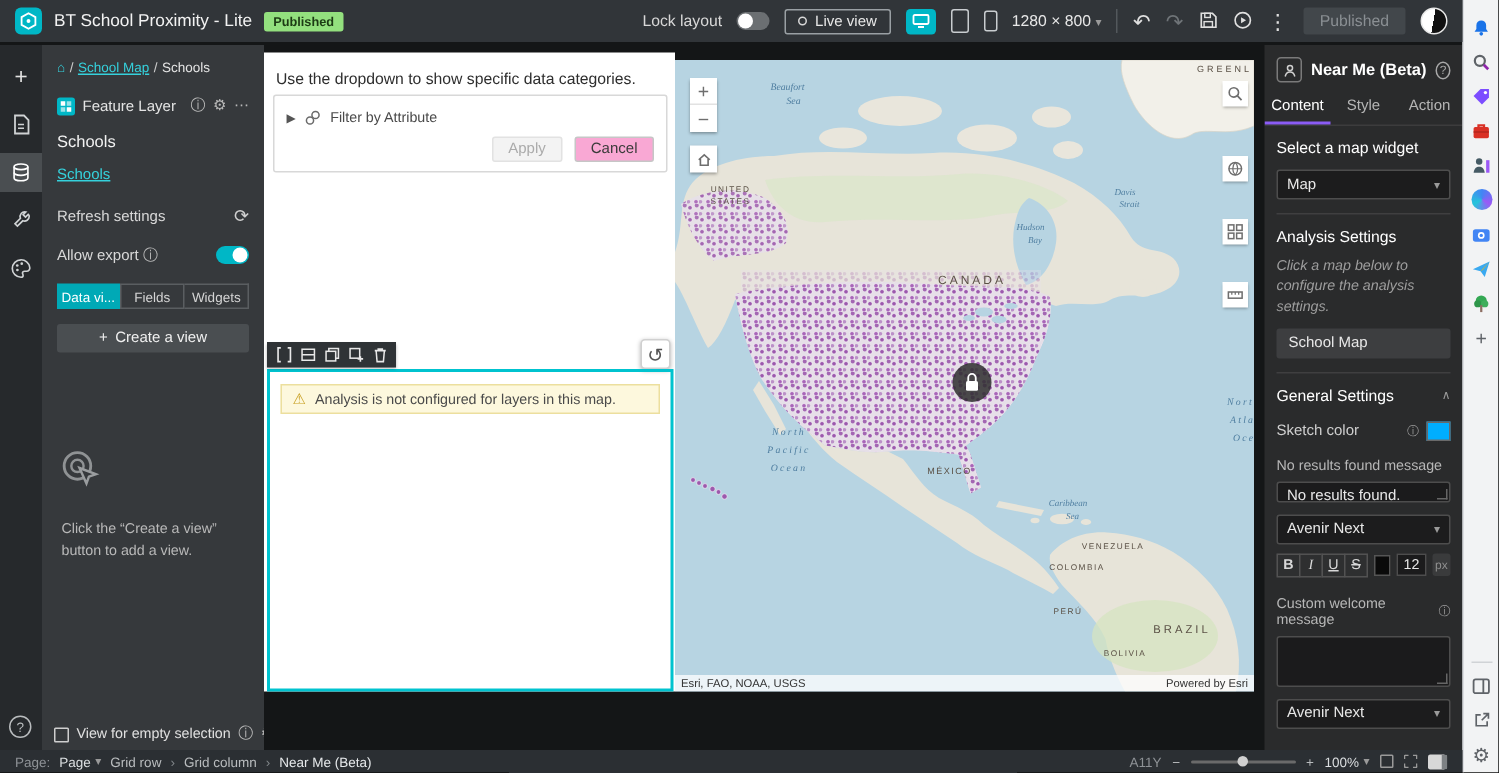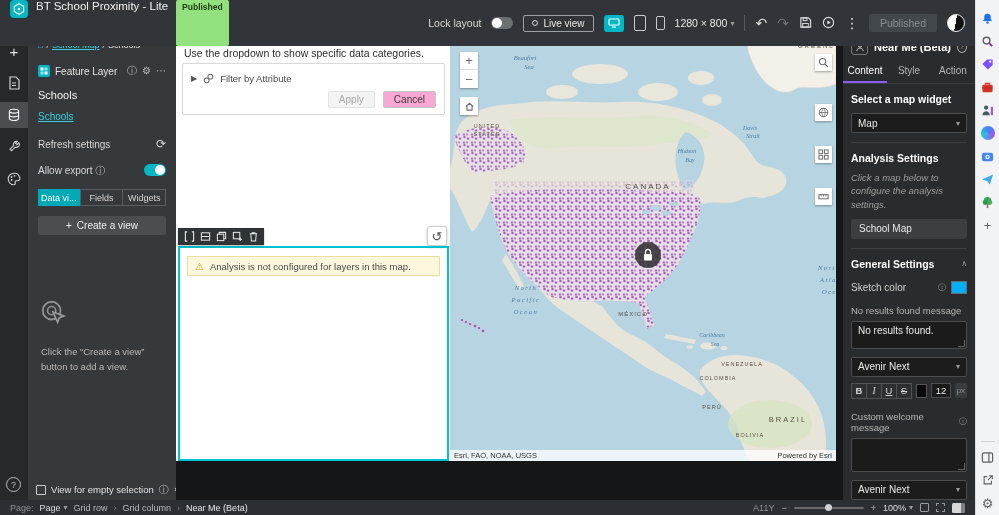--- a/index.html
+++ b/index.html
@@ -1,20 +1,20 @@
 <!DOCTYPE html>
 <html><head>
 <meta charset="utf-8">
 <style>
 *{margin:0;padding:0;box-sizing:border-box;font-family:"Liberation Sans",sans-serif}
 body{background:#000}
 .screen{position:relative;width:999px;height:515px;background:#141617;overflow:hidden}
 
 
-.topbar{position:absolute;left:0;top:0;width:975px;height:46px;background:#313539;display:flex;padding:0 10px;gap:8px;z-index:9}
+.topbar{position:absolute;left:0;top:0;width:975px;height:28px;background:#313539;display:flex;align-items:center;padding:0 10px;gap:8px;z-index:9}
 .logo{width:18px;height:18px;border-radius:4px;background:#00b7c6;display:flex;align-items:center;justify-content:center;flex:0 0 auto}
 .appTitle{font-size:11.5px;color:#f2f2f2}
 .badge{background:#93e07e;color:#1d3b14;font-size:8.5px;font-weight:bold;padding:1.5px 6px;border-radius:2px}
 .tRight{margin-left:auto;display:flex;align-items:center;gap:10px}
 .tLbl{font-size:10.5px;color:#d8d8d8}
 .tgl{width:22px;height:12px;border-radius:6px;position:relative;cursor:pointer}
 .tgl::after{content:'';position:absolute;width:10px;height:10px;border-radius:50%;background:#fff;top:1px}
 .tglOff{background:#6b6f72}.tglOff::after{left:1px}
 .tglOn{background:#00b7c6}.tglOn::after{right:1px}
 .liveBtn{display:flex;align-items:center;gap:5px;border:1px solid #9aa0a4;border-radius:2px;padding:2px 8px;font-size:10px;color:#e8e8e8}
@@ -96,31 +96,31 @@
 
 .rpanel{position:absolute;left:843px;top:30px;width:132px;height:470px;background:#2a2b2c;color:#e4e4e4;overflow:hidden}
 .rHead{display:flex;align-items:center;gap:6px;padding:8px 8px 6px}
 .rwIcon{width:17px;height:17px;border:1px solid #7a7a7a;border-radius:3px;display:flex;align-items:center;justify-content:center;flex:0 0 auto}
 .rTitle{font-size:11px;font-weight:bold;color:#fff;flex:1;white-space:nowrap}
 .helpC{width:12px;height:12px;border:1.2px solid #a8a8a8;border-radius:50%;color:#a8a8a8;font-size:8px;display:flex;align-items:center;justify-content:center}
 .rTabs{display:flex;border-bottom:1px solid #3c3c3d}
 .rTab{flex:1;text-align:center;font-size:10px;color:#b5b5b5;padding:4px 0 5px;cursor:pointer}
 .rTabA{color:#fff;border-bottom:2px solid #8b5cf6}
 .rSec{padding:9px 8px}
-.rH{font-size:10.5px;font-weight:bold;color:#fff}
+.rH{font-size:10.5px;font-weight:normal;color:#fff}
 .rSelect{margin-top:8px;height:20px;background:#1c1c1d;border:1px solid #4d4d4d;border-radius:2px;display:flex;align-items:center;justify-content:space-between;padding:0 6px;font-size:10px;color:#e8e8e8;cursor:pointer}
 .rChev{color:#9a9a9a;font-size:8px}
 .rDiv{height:1px;background:#3f3f40;margin:0 8px}
 .rHint{margin-top:7px;font-size:9.5px;font-style:italic;color:#9e9e9e;line-height:1.4}
 .rMapBtn{margin-top:8px;height:20px;background:#3d3e40;border-radius:2px;display:flex;align-items:center;padding:0 8px;font-size:10px;color:#e8e8e8;cursor:pointer}
 .rowSB{display:flex;align-items:center;gap:5px}
 .rLbl{font-size:10px;color:#cfcfcf;flex:1}
 .rLbl2{margin-top:11px;font-size:9.5px;color:#b7b7b7}
 .swatch{width:16px;height:13px;border:1px solid #6a6a6a}
-.tarea{margin-top:5px;height:28px;background:#1b1b1c;border:1px solid #4d4d4d;border-radius:2px;padding:3px 6px;font-size:10px;color:#e8e8e8;position:relative}
+.tarea{margin-top:5px;height:14px;background:#1b1b1c;border:1px solid #4d4d4d;border-radius:2px;padding:3px 6px;font-size:10px;color:#e8e8e8;position:relative}
 .tarea::after{content:'';position:absolute;right:1px;bottom:1px;width:6px;height:6px;border-right:1.5px solid #666;border-bottom:1.5px solid #666}
 .fmtRow{margin-top:6px;display:flex;align-items:center;gap:4px}
 .fmtGrp{display:flex}
 .fmtB{width:16px;height:16px;background:#2e2f30;border:1px solid #525252;margin-left:-1px;display:flex;align-items:center;justify-content:center;font-size:9.5px;color:#d8d8d8;cursor:pointer}
 .fmtB:first-child{margin-left:0}
 .fB{font-weight:bold}.fI{font-style:italic;font-family:"Liberation Serif",serif}.fU{text-decoration:underline}.fS{text-decoration:line-through}
 .blackSw{width:14px;height:14px;background:#0a0a0a;border:1px solid #555}
 .sizeBox{width:25px;height:15px;background:#1b1b1c;border:1px solid #4d4d4d;font-size:9.5px;color:#e8e8e8;display:flex;align-items:center;justify-content:center}
 .pxTag{width:16px;height:15px;background:#3a3b3c;border-radius:2px;color:#8f8f8f;font-size:8px;display:flex;align-items:center;justify-content:center}
 

